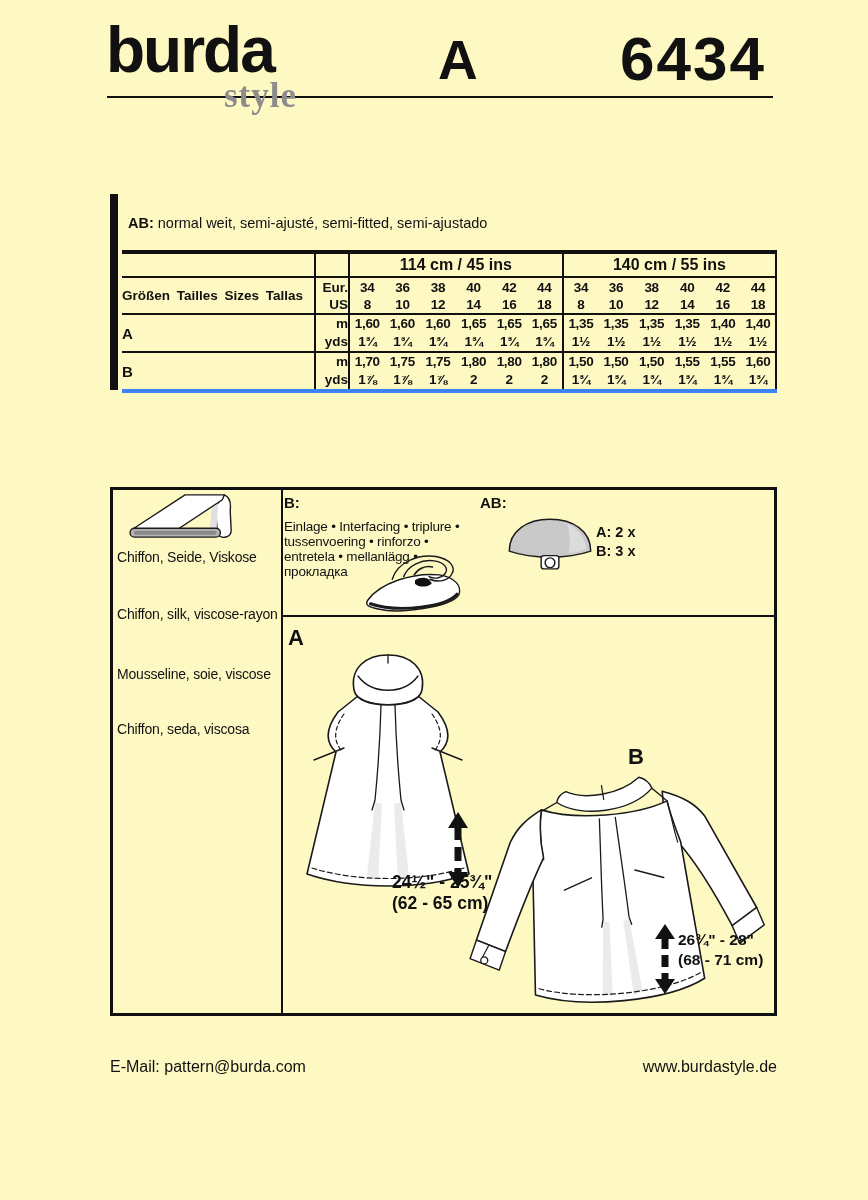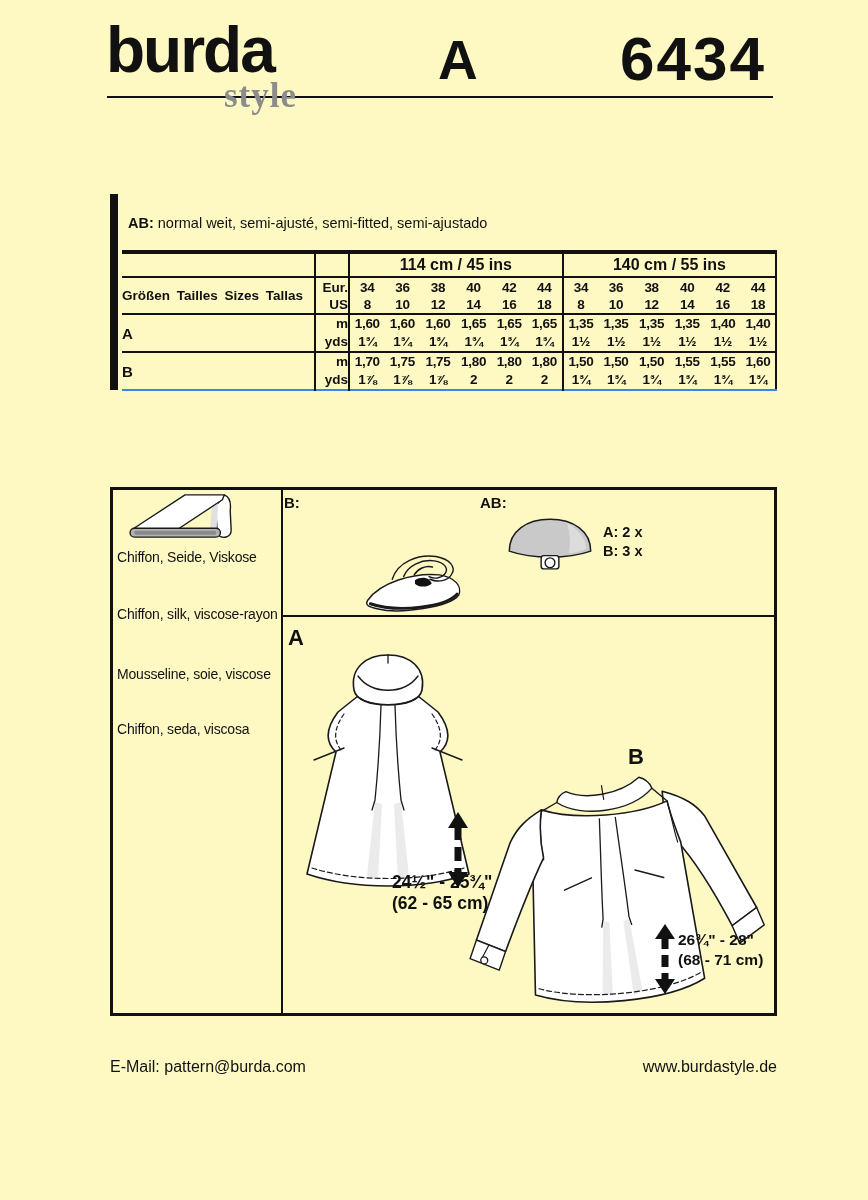--- a/index.html
+++ b/index.html
@@ -13,21 +13,21 @@
   .header-rule{left:107px;top:96px;width:666px;height:2px;background:#111;}
   .view-letter{left:438px;top:33px;font-size:55px;font-weight:bold;line-height:1;}
   .pattern-number{left:620px;top:28px;font-size:62px;font-weight:bold;letter-spacing:2px;line-height:1;}
   
   .title-bar{left:110px;top:194px;width:8px;height:196px;background:#111;}
   .title{left:128px;top:192px;font-size:20px;font-weight:bold;word-spacing:7px;letter-spacing:0.2px;}
   .subtitle{left:128px;top:215px;font-size:14.5px;}
   .subtitle b{margin-right:4px;}
   
   table.ft{position:absolute;left:122px;top:250px;width:655px;border-collapse:collapse;
-           table-layout:fixed;border-top:4px solid #111;border-bottom:2px solid #3b82f6;
+           table-layout:fixed;border-top:4px solid #111;border-bottom:4px solid #3b82f6;
            border-right:2px solid #111;}
   table.ft td{padding:0;margin:0;vertical-align:middle;font-weight:bold;line-height:1;}
   td.unitcol{border-left:2px solid #111;border-right:2px solid #111;text-align:right;
              padding-right:3px;font-size:13.5px;}
   td.g2{border-left:2px solid #111;}
   tr.r1 td{border-bottom:2px solid #111;height:22px;}
   td.grp{text-align:center;font-size:16px;}
   tr.r2 td{height:19px;}
   tr.r3 td{height:16px;border-bottom:2px solid #111;}
   tr.r4 td,tr.r6 td{height:18px;}
@@ -38,21 +38,21 @@
              border-bottom:2px solid #111;}
   td.viewlbl{font-size:15px;vertical-align:top;padding-top:2px;}
   td.viewlbl.bb{border-bottom:2px solid #111;}
   
   .mat-box{left:110px;top:487px;width:667px;height:529px;border:3px solid #111;box-sizing:border-box;}
   .mat-divider-v{left:281px;top:487px;width:2px;height:529px;background:#111;}
   .mat-divider-h{left:283px;top:615px;width:494px;height:2px;background:#111;}
   .fabric-line{left:117px;font-size:14px;letter-spacing:-0.2px;}
   .interfacing-label,.buttons-label{font-size:15px;font-weight:bold;}
   .interfacing-lines{left:284px;top:519px;font-size:13.5px;line-height:15px;letter-spacing:-0.2px;}
-  .btn-qty{font-size:14.5px;font-weight:bold;margin-left:7px;}
+  .btn-qty{font-size:14.5px;font-weight:bold;}
   .drawing-label{font-size:22px;font-weight:bold;}
   .meas{font-weight:bold;line-height:21px;}
   .meas-a{left:392px;top:872px;font-size:17.5px;}
   .meas-b{left:678px;top:930px;font-size:15.5px;line-height:20px;}
   
   .footer-line1{left:110px;top:1036px;width:667px;font-size:16px;word-spacing:3.4px;letter-spacing:0.1px;}
   .footer-email{left:110px;top:1058px;font-size:16px;}
   .footer-site{right:91px;top:1058px;font-size:16px;}
 </style>
 </head>
@@ -193,20 +193,26 @@
       <rect x="6" y="42.5" width="84" height="4" rx="2" fill="#8a8a8a" stroke="none"></rect>
     </g>
   </svg>
 
   <div class="abs fabric-line" style="top:549px">Chiffon, Seide, Viskose</div>
   <div class="abs fabric-line" style="top:606px">Chiffon, silk, viscose-rayon</div>
   <div class="abs fabric-line" style="top:666px">Mousseline, soie, viscose</div>
   <div class="abs fabric-line" style="top:721px">Chiffon, seda, viscosa</div>
 
   <div class="abs interfacing-label" style="left:284px;top:494px">B:</div>
+  <div class="abs interfacing-lines">
+    <div>Einlage • Interfacing • triplure •</div>
+    <div>tussenvoering • rinforzo •</div>
+    <div>entretela • mellanlägg •</div>
+    <div>прокладка</div>
+  </div>
 
   <svg class="abs" style="left:360px;top:546px" width="110" height="70" viewBox="0 0 120 80">
     <g fill="none" stroke="#1a1a1a" stroke-width="1.6" stroke-linecap="round" stroke-linejoin="round">
       <path d="M6,62 C20,42 58,30 88,33 C106,36 114,46 110,56 C100,70 42,78 18,72 C8,70 2,68 6,62 Z" fill="#fff"></path>
       <path d="M9,66 C42,77 96,69 108,55" stroke-width="3.4"></path>
       <path d="M34,38 C40,18 64,9 84,12 C100,15 107,24 102,32 C98,40 86,42 77,38"></path>
       <path d="M47,35 C52,22 68,15 82,17 C94,19 99,26 94,32 C90,37 82,38 76,35"></path>
       <path d="M59,33 C63,26 72,22 80,24"></path>
       <path d="M60,39 C68,34 77,36 79,43 C73,48 64,47 60,43 Z" fill="#111" stroke="none"></path>
     </g>

